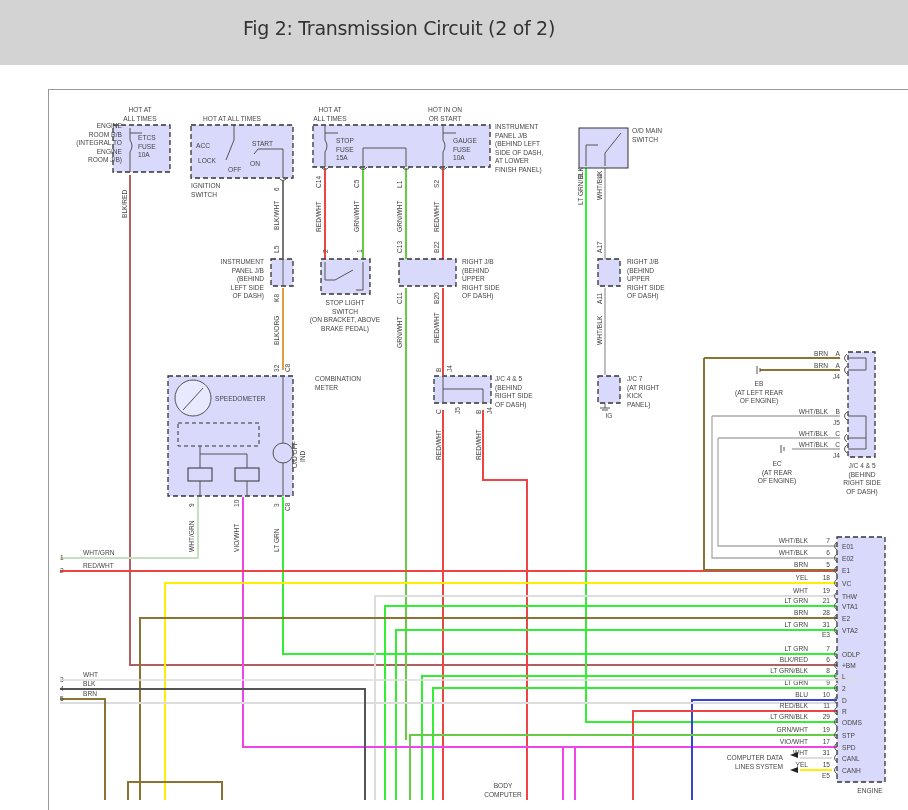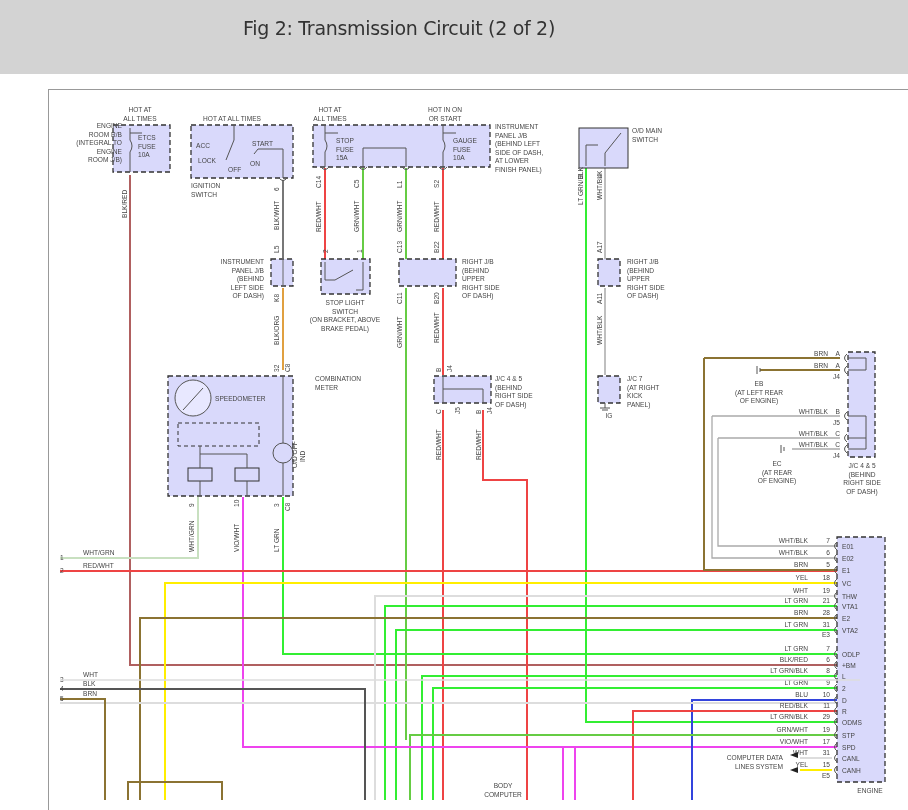--- a/index.html
+++ b/index.html
@@ -1,17 +1,17 @@
 <!DOCTYPE html>
 <html><head>
 <meta charset="utf-8">
 <style>
   html, body { margin:0; padding:0; background:#ffffff; }
   body { width:908px; height:810px; overflow:hidden; position:relative; font-family:"Liberation Sans", sans-serif; }
-  .header { position:absolute; left:0; top:0; width:908px; height:74px; background:#d3d3d3; }
+  .header { position:absolute; left:0; top:0; width:908px; height:65px; background:#d3d3d3; }
   .header h1 { position:absolute; left:243px; top:17px; margin:0; font-family:"DejaVu Sans", sans-serif; font-weight:normal; font-size:19px; color:#333; letter-spacing:-0.3px; }
   .frame { position:absolute; left:48px; top:89px; width:860px; height:721px; border:1px solid #999; border-right:none; border-bottom:none; background:#fff; }
   svg { position:absolute; left:0; top:0; }
   svg text { font-family:"Liberation Sans", sans-serif; font-size:6.6px; fill:#444; }
   .box { fill:#d9d9fb; stroke:#333; stroke-width:1.3; stroke-dasharray:5 3; }
   .sbox { fill:#d9d9fb; stroke:#333; stroke-width:1; }
 </style>
 </head>
 <body>
 

